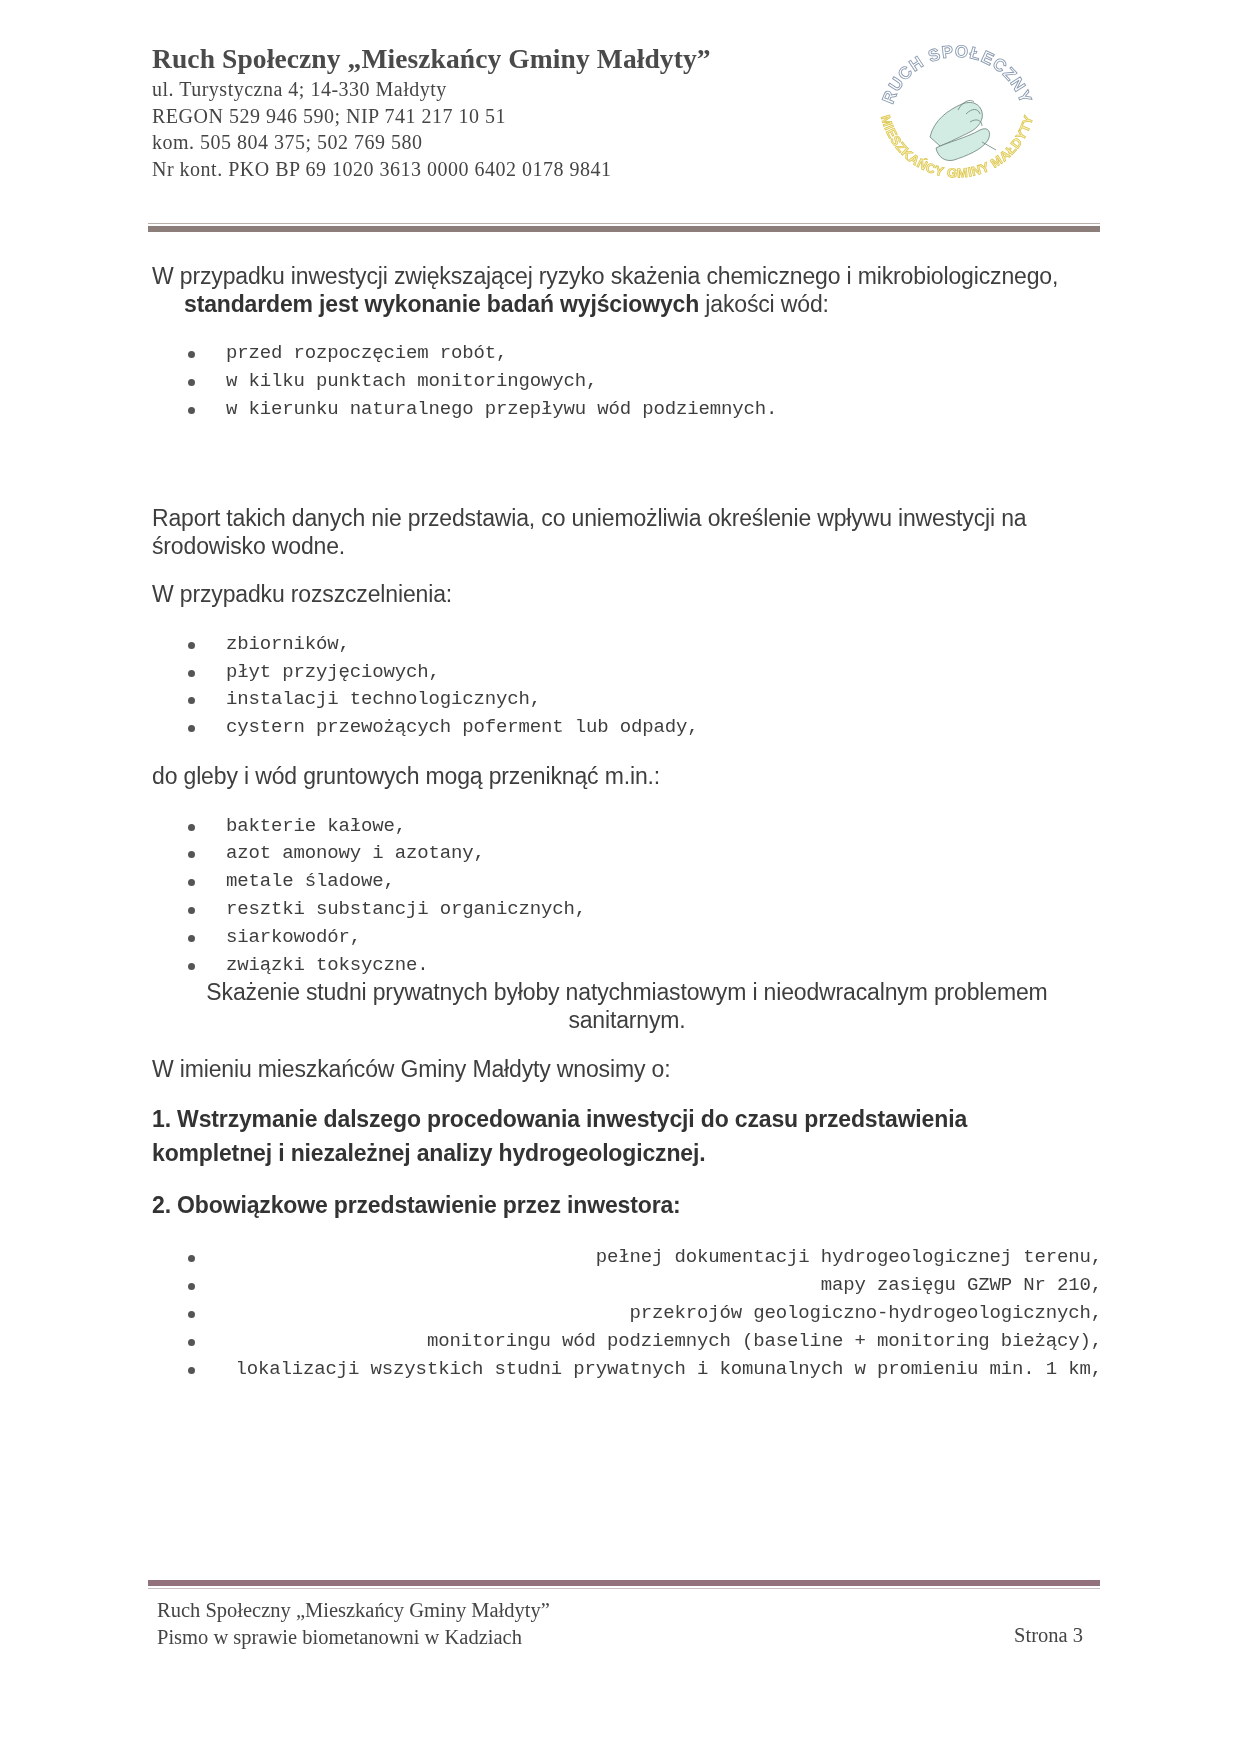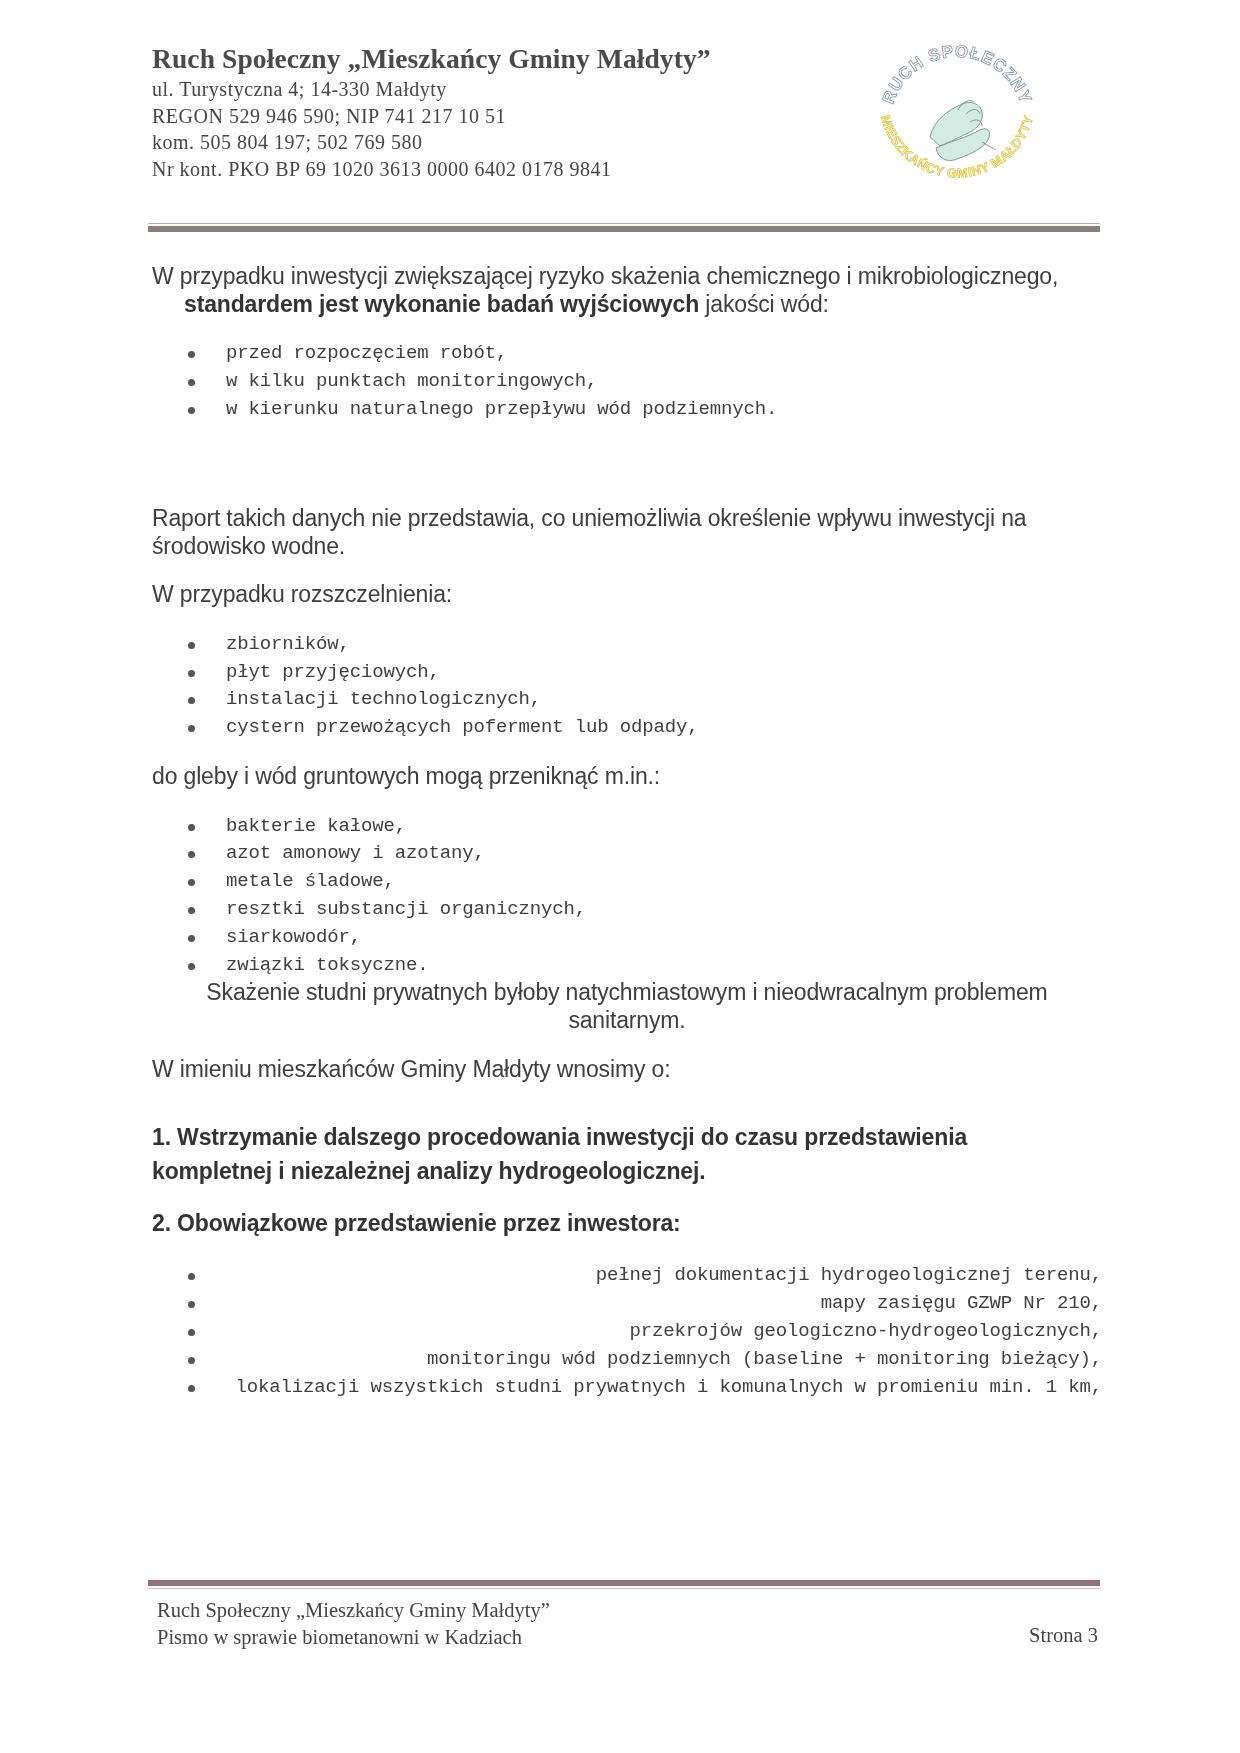--- a/index.html
+++ b/index.html
@@ -44,32 +44,32 @@
     ul.bl li .dot {
       position: absolute; left: 36px; top: 11px; width: 7px; height: 7px;
       border-radius: 50%; background: #555;
     }
 
     #footer { position: absolute; left: 157px; top: 1597px; width: 945px; }
     .ft {
       font-family: "Liberation Serif", serif; font-size: 20.5px; color: #444; line-height: 27px;
     }
     #page-num {
-      position: absolute; right: 4px; top: 27px;
+      position: absolute; right: 19px; top: 27px;
       font-family: "Liberation Serif", serif; font-size: 20.5px; color: #444;
     }
   </style>
 </head>
 <body>
 
 <div id="header">
   <h1 id="org-title">Ruch Społeczny „Mieszkańcy Gminy Małdyty”</h1>
   <div class="hdr-line">ul. Turystyczna 4; 14-330 Małdyty</div>
   <div class="hdr-line">REGON 529 946 590; NIP 741 217 10 51</div>
-  <div class="hdr-line">kom. 505 804 197; 502 769 580</div>
+  <div class="hdr-line">kom. 505 804 375; 502 769 580</div>
   <div class="hdr-line">Nr kont. PKO BP 69 1020 3613 0000 6402 0178 9841</div>
 </div>
 
 <div id="logo">
   <svg width="190" height="165" viewBox="0 0 190 165">
     <defs>
       <path id="arcTop" d="M 28 82 A 67 67 0 0 1 162 82" fill="none"></path>
       <path id="arcBottom" d="M 18 70 A 78 78 0 0 0 172 70" fill="none"></path>
     </defs>
     <text font-family="Liberation Sans, sans-serif" font-size="17" font-weight="bold" fill="#ffffff" stroke="#8a9ab0" stroke-width="0.9" letter-spacing="1">
@@ -123,21 +123,21 @@
     <li><span class="dot"></span><span>metale śladowe,</span></li>
     <li><span class="dot"></span><span>resztki substancji organicznych,</span></li>
     <li><span class="dot"></span><span>siarkowodór,</span></li>
     <li><span class="dot"></span><span>związki toksyczne.</span></li>
   </ul>
 
   <p class="p" style="text-align:center;">Skażenie studni prywatnych byłoby natychmiastowym i nieodwracalnym problemem sanitarnym.</p>
 
   <p class="p" style="margin-top:22px;">W imieniu mieszkańców Gminy Małdyty wnosimy o:</p>
 
-  <p class="p bold-line" style="margin-top:36px; line-height:34px; width:890px;">1. Wstrzymanie dalszego procedowania inwestycji do czasu przedstawienia kompletnej i niezależnej analizy hydrogeologicznej.</p>
+  <p class="p bold-line" style="margin-top:18px; line-height:34px; width:890px;">1. Wstrzymanie dalszego procedowania inwestycji do czasu przedstawienia kompletnej i niezależnej analizy hydrogeologicznej.</p>
 
   <p class="p bold-line" style="margin-top:22px;">2. Obowiązkowe przedstawienie przez inwestora:</p>
 
   <ul class="bl" style="margin-top:25px;text-align:right;">
     <li><span class="dot"></span><span>pełnej dokumentacji hydrogeologicznej terenu,</span></li>
     <li><span class="dot"></span><span>mapy zasięgu GZWP Nr 210,</span></li>
     <li><span class="dot"></span><span>przekrojów geologiczno-hydrogeologicznych,</span></li>
     <li><span class="dot"></span><span>monitoringu wód podziemnych (baseline + monitoring bieżący),</span></li>
     <li><span class="dot"></span><span>lokalizacji wszystkich studni prywatnych i komunalnych w promieniu min. 1 km,</span></li>
   </ul>

